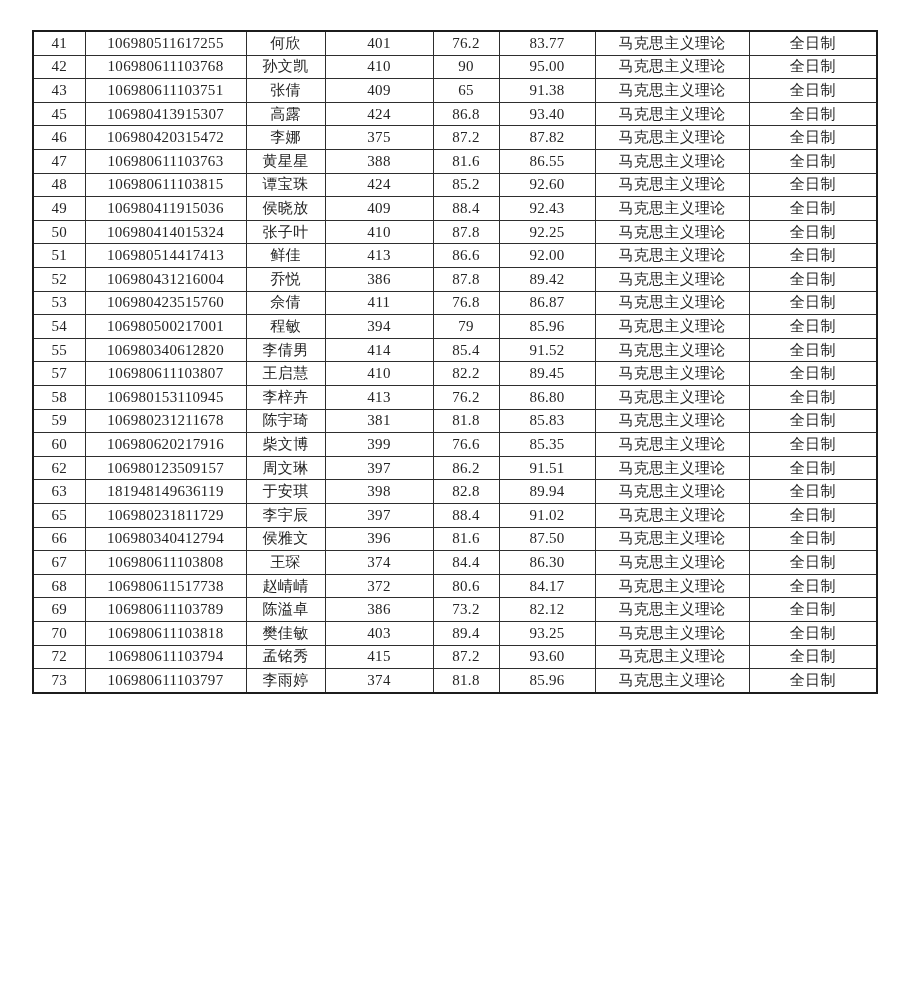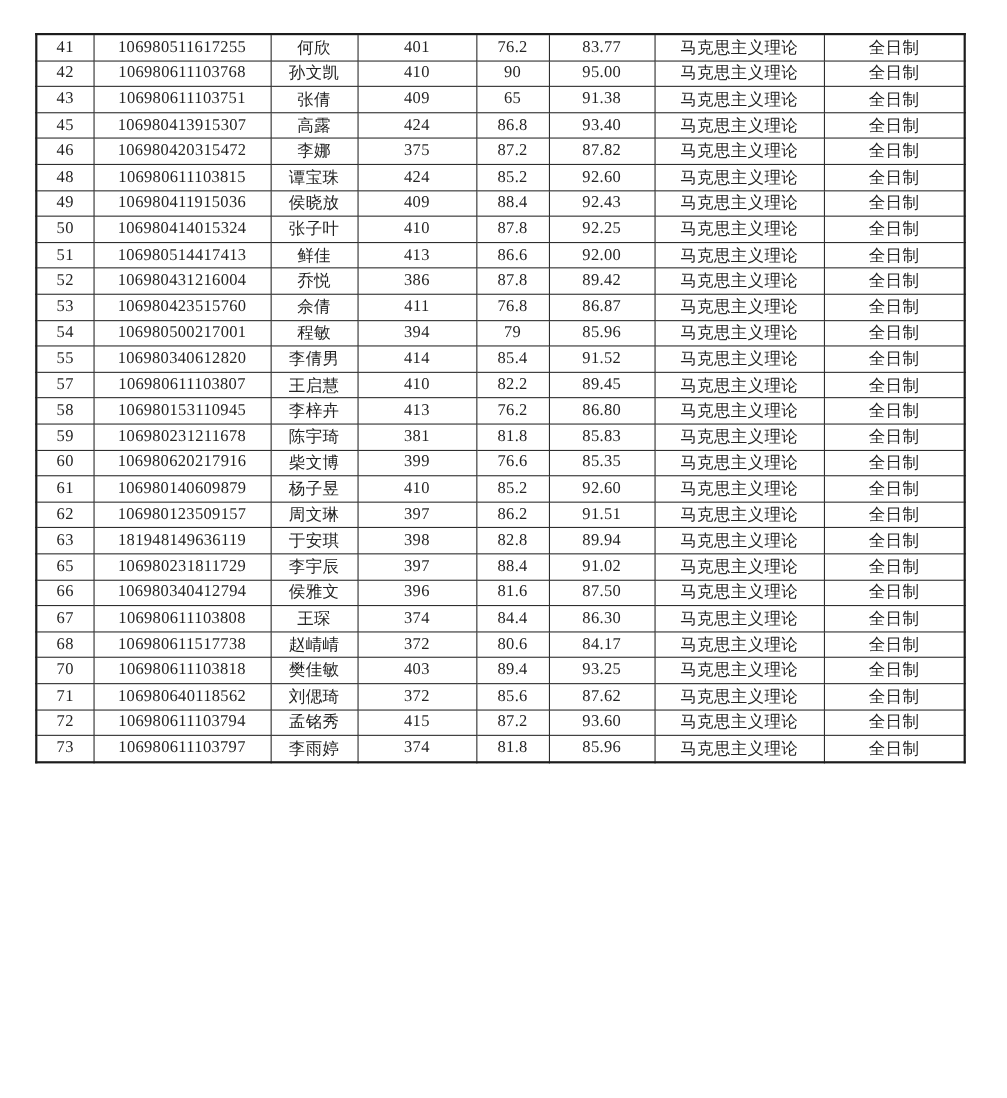--- a/index.html
+++ b/index.html
@@ -107,20 +107,30 @@
           <td>46</td>
           <td>106980420315472</td>
           <td>李娜</td>
           <td>375</td>
           <td>87.2</td>
           <td>87.82</td>
           <td>马克思主义理论</td>
           <td>全日制</td>
         </tr>
         <tr>
+          <td>47</td>
+          <td>106980611103763</td>
+          <td>黄星星</td>
+          <td>388</td>
+          <td>81.6</td>
+          <td>86.55</td>
+          <td>马克思主义理论</td>
+          <td>全日制</td>
+        </tr>
+        <tr>
           <td>48</td>
           <td>106980611103815</td>
           <td>谭宝珠</td>
           <td>424</td>
           <td>85.2</td>
           <td>92.60</td>
           <td>马克思主义理论</td>
           <td>全日制</td>
         </tr>
         <tr>
@@ -227,30 +237,20 @@
           <td>60</td>
           <td>106980620217916</td>
           <td>柴文博</td>
           <td>399</td>
           <td>76.6</td>
           <td>85.35</td>
           <td>马克思主义理论</td>
           <td>全日制</td>
         </tr>
         <tr>
-          <td>61</td>
-          <td>106980140609879</td>
-          <td>杨子昱</td>
-          <td>410</td>
-          <td>85.2</td>
-          <td>92.60</td>
-          <td>马克思主义理论</td>
-          <td>全日制</td>
-        </tr>
-        <tr>
           <td>62</td>
           <td>106980123509157</td>
           <td>周文琳</td>
           <td>397</td>
           <td>86.2</td>
           <td>91.51</td>
           <td>马克思主义理论</td>
           <td>全日制</td>
         </tr>
         <tr>
@@ -297,40 +297,40 @@
           <td>68</td>
           <td>106980611517738</td>
           <td>赵崝崝</td>
           <td>372</td>
           <td>80.6</td>
           <td>84.17</td>
           <td>马克思主义理论</td>
           <td>全日制</td>
         </tr>
         <tr>
+          <td>69</td>
+          <td>106980611103789</td>
+          <td>陈溢卓</td>
+          <td>386</td>
+          <td>73.2</td>
+          <td>82.12</td>
+          <td>马克思主义理论</td>
+          <td>全日制</td>
+        </tr>
+        <tr>
           <td>70</td>
           <td>106980611103818</td>
           <td>樊佳敏</td>
           <td>403</td>
           <td>89.4</td>
           <td>93.25</td>
           <td>马克思主义理论</td>
           <td>全日制</td>
         </tr>
         <tr>
-          <td>71</td>
-          <td>106980640118562</td>
-          <td>刘偲琦</td>
-          <td>372</td>
-          <td>85.6</td>
-          <td>87.62</td>
-          <td>马克思主义理论</td>
-          <td>全日制</td>
-        </tr>
-        <tr>
           <td>72</td>
           <td>106980611103794</td>
           <td>孟铭秀</td>
           <td>415</td>
           <td>87.2</td>
           <td>93.60</td>
           <td>马克思主义理论</td>
           <td>全日制</td>
         </tr>
         <tr>

